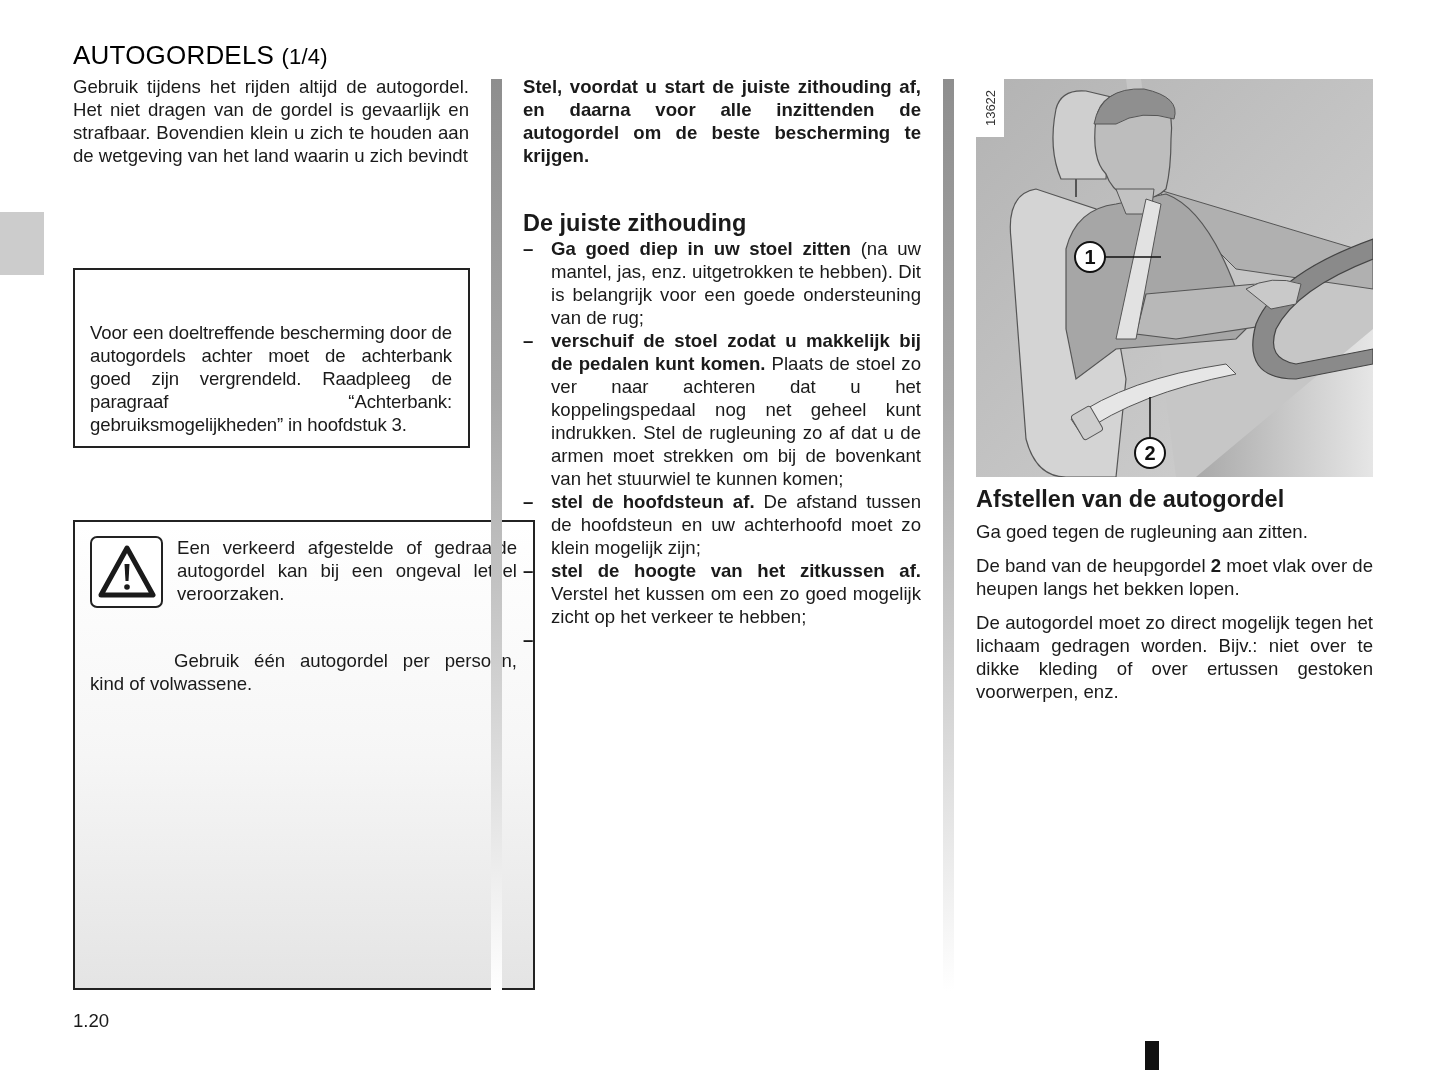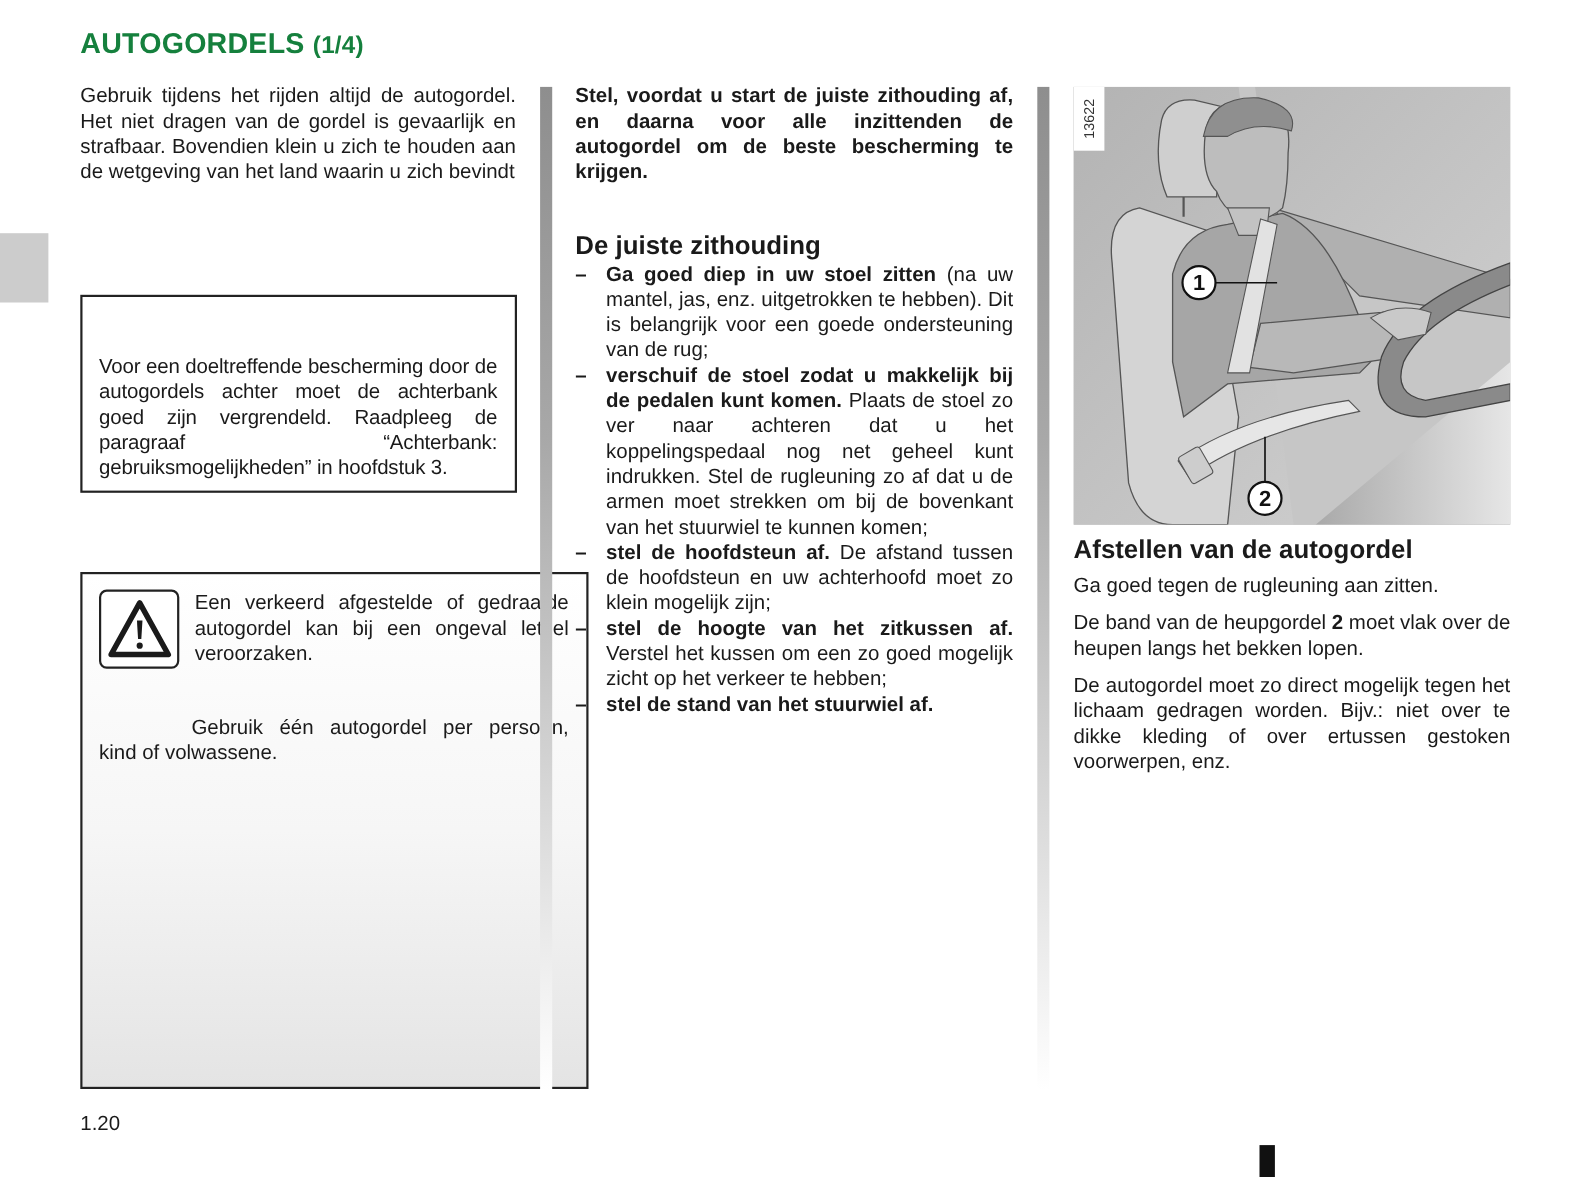--- a/index.html
+++ b/index.html
@@ -1,21 +1,21 @@
 <!DOCTYPE html>
 <html><head>
   <meta charset="utf-8">
   <style>
     * { box-sizing: border-box; margin: 0; padding: 0; }
     html, body { width: 1445px; height: 1070px; background: #ffffff; overflow: hidden; }
     body { position: relative; font-family: "Liberation Sans", sans-serif; color: #1a1a1a; }
 
     .page-title {
-      position: absolute; left: 73px; top: 24px;
-      font-size: 26px; font-weight: bold; letter-spacing: 0.2px; color: #15803d;
+      position: absolute; left: 73px; top: 40px;
+      font-size: 26px; font-weight: normal; letter-spacing: 0.2px; color: #000000;
     }
     .page-title .part { font-size: 22px; }
 
     .chapter-tab {
       position: absolute; left: 0; top: 212px; width: 44px; height: 63px;
       background: #cccccc;
     }
 
     .col-divider {
       position: absolute; top: 79px; width: 11px; height: 912px;
@@ -140,21 +140,21 @@
     <li>
       <span class="dash">–</span>
       <b>stel de hoofdsteun af.</b><span> De afstand tussen de hoofdsteun en uw achterhoofd moet zo klein mogelijk zijn;</span>
     </li>
     <li>
       <span class="dash">–</span>
       <b>stel de hoogte van het zitkussen af.</b><span> Verstel het kussen om een zo goed mogelijk zicht op het verkeer te hebben;</span>
     </li>
     <li>
       <span class="dash">–</span>
-      <b>stel de stand van het stuurwiel af.</b><span></span>
+      <span></span>
     </li>
   </ul>
 </div>
 
 <div class="col-divider" style="left:943px;"></div>
 
 <div class="figure">
   <svg width="397" height="398" viewBox="0 0 397 398">
     <defs>
       <linearGradient id="bg" x1="0" y1="0" x2="1" y2="1">

